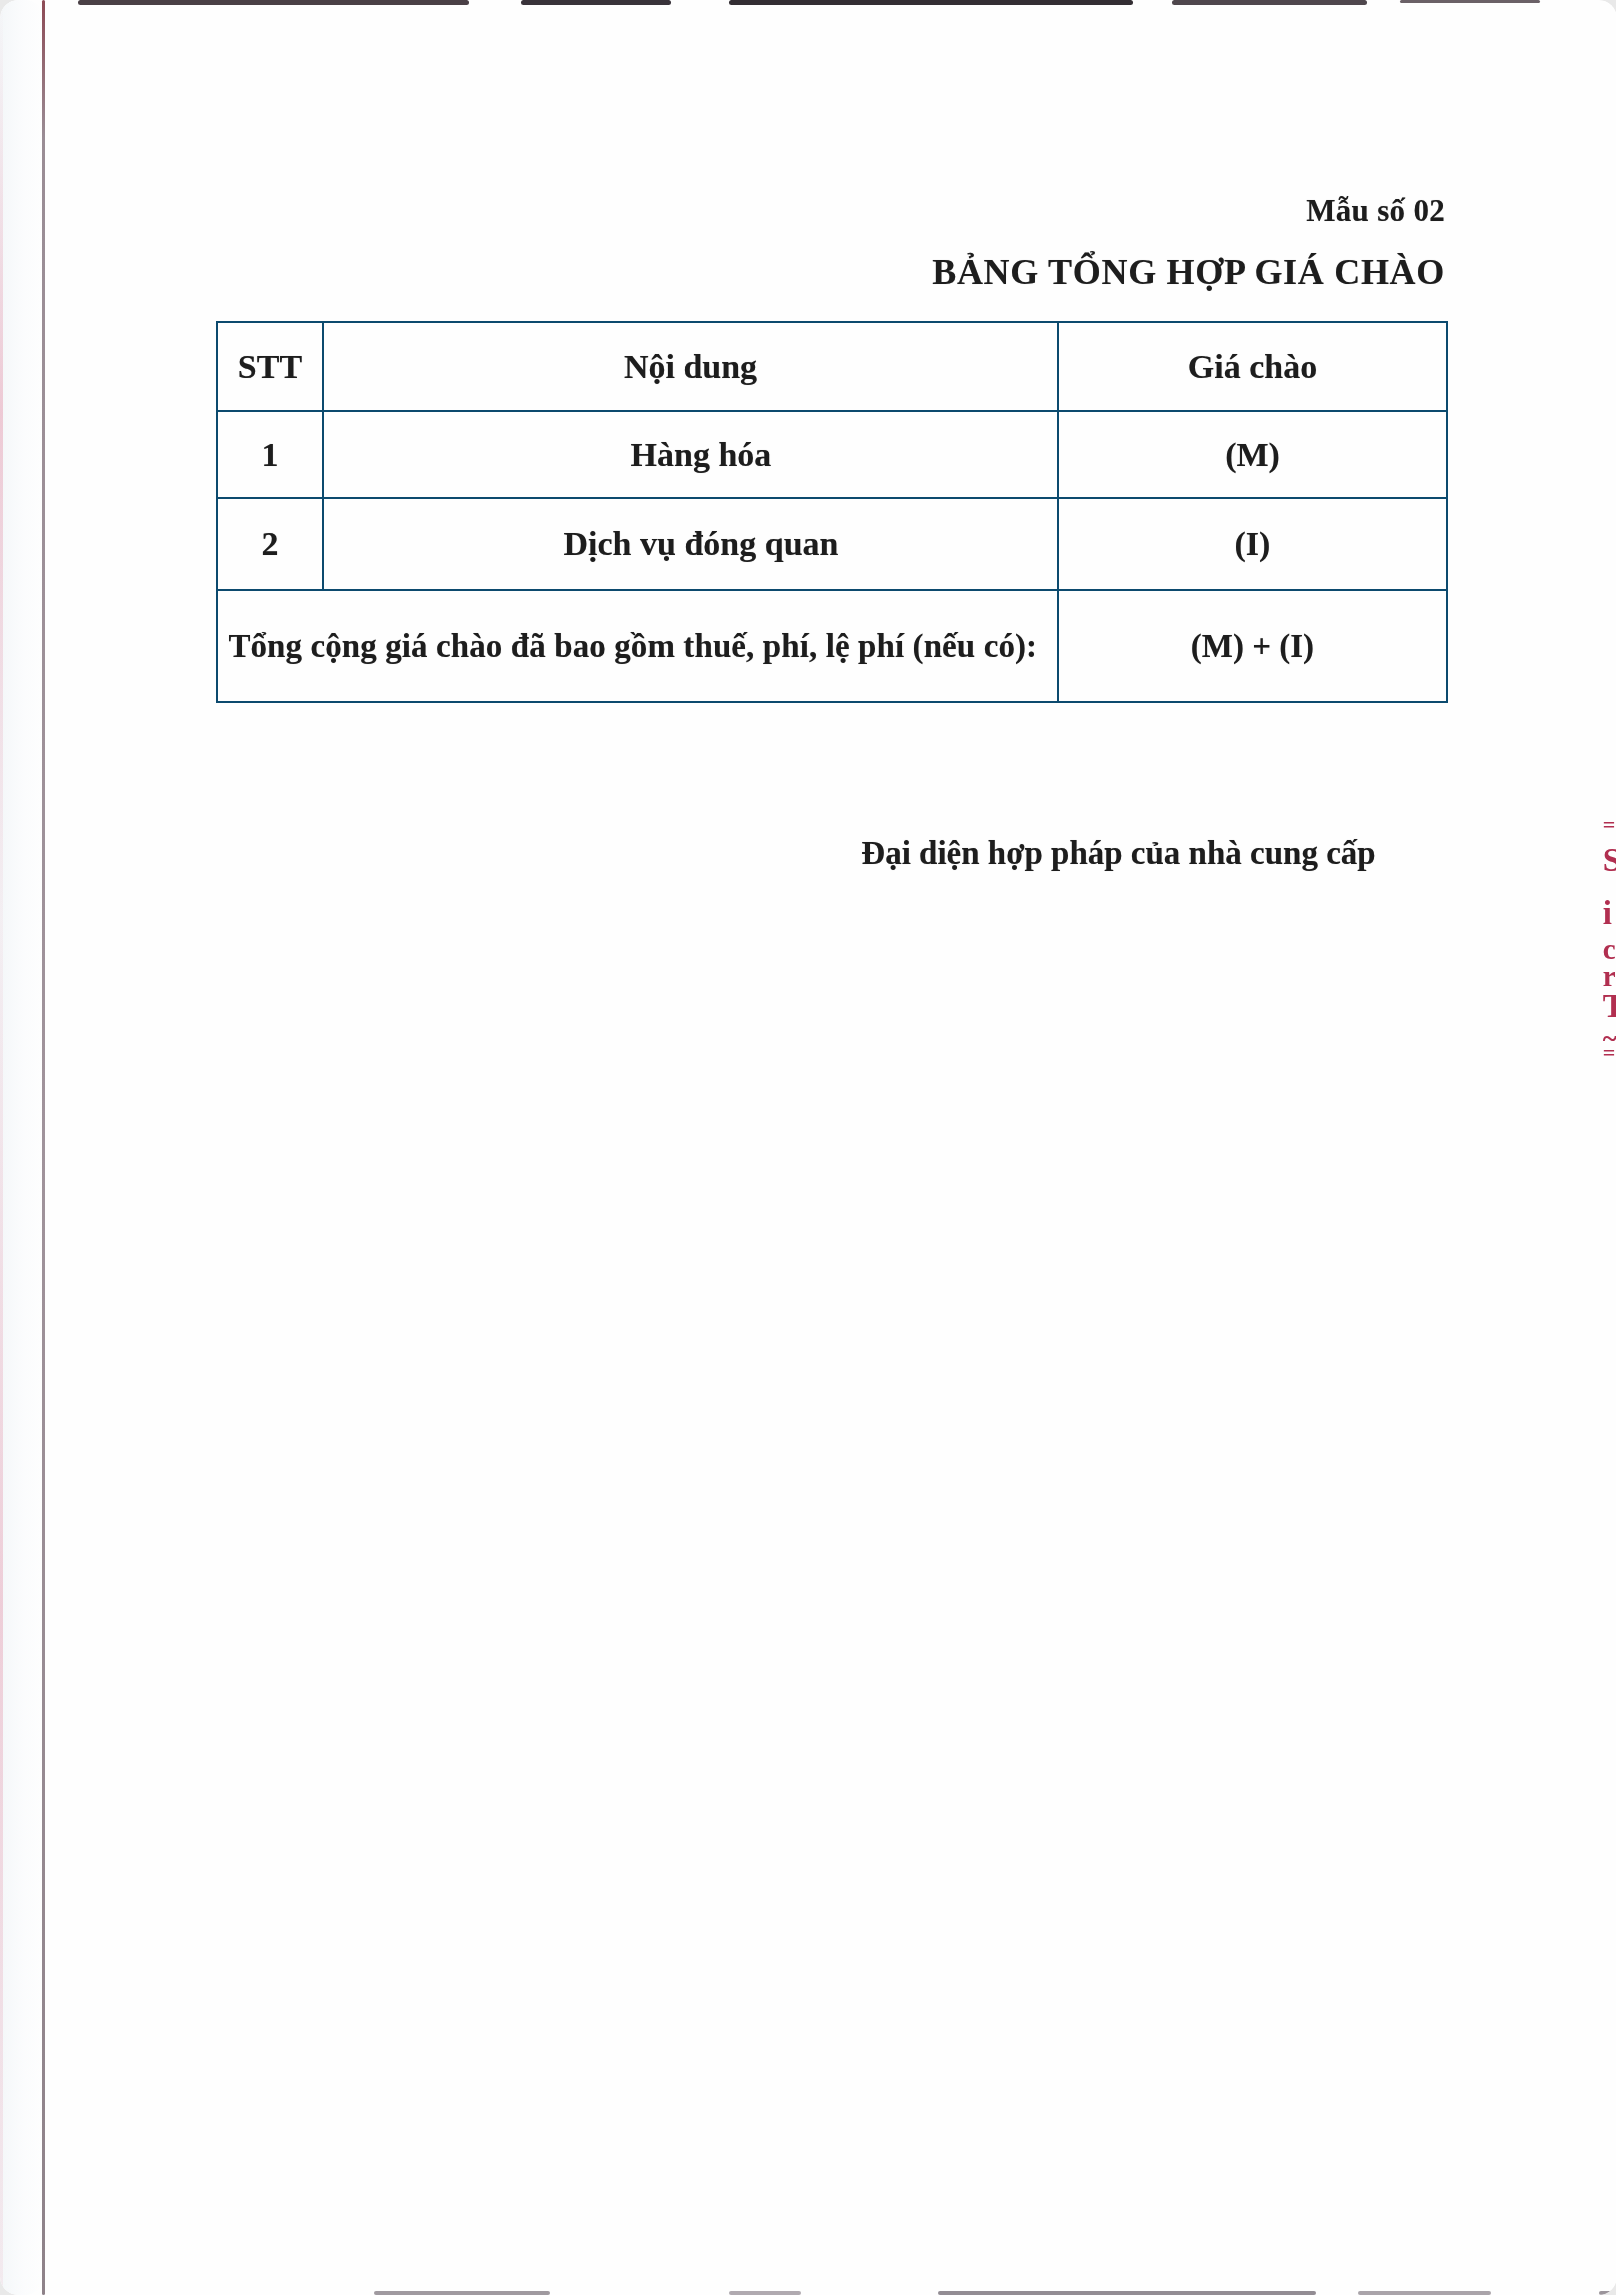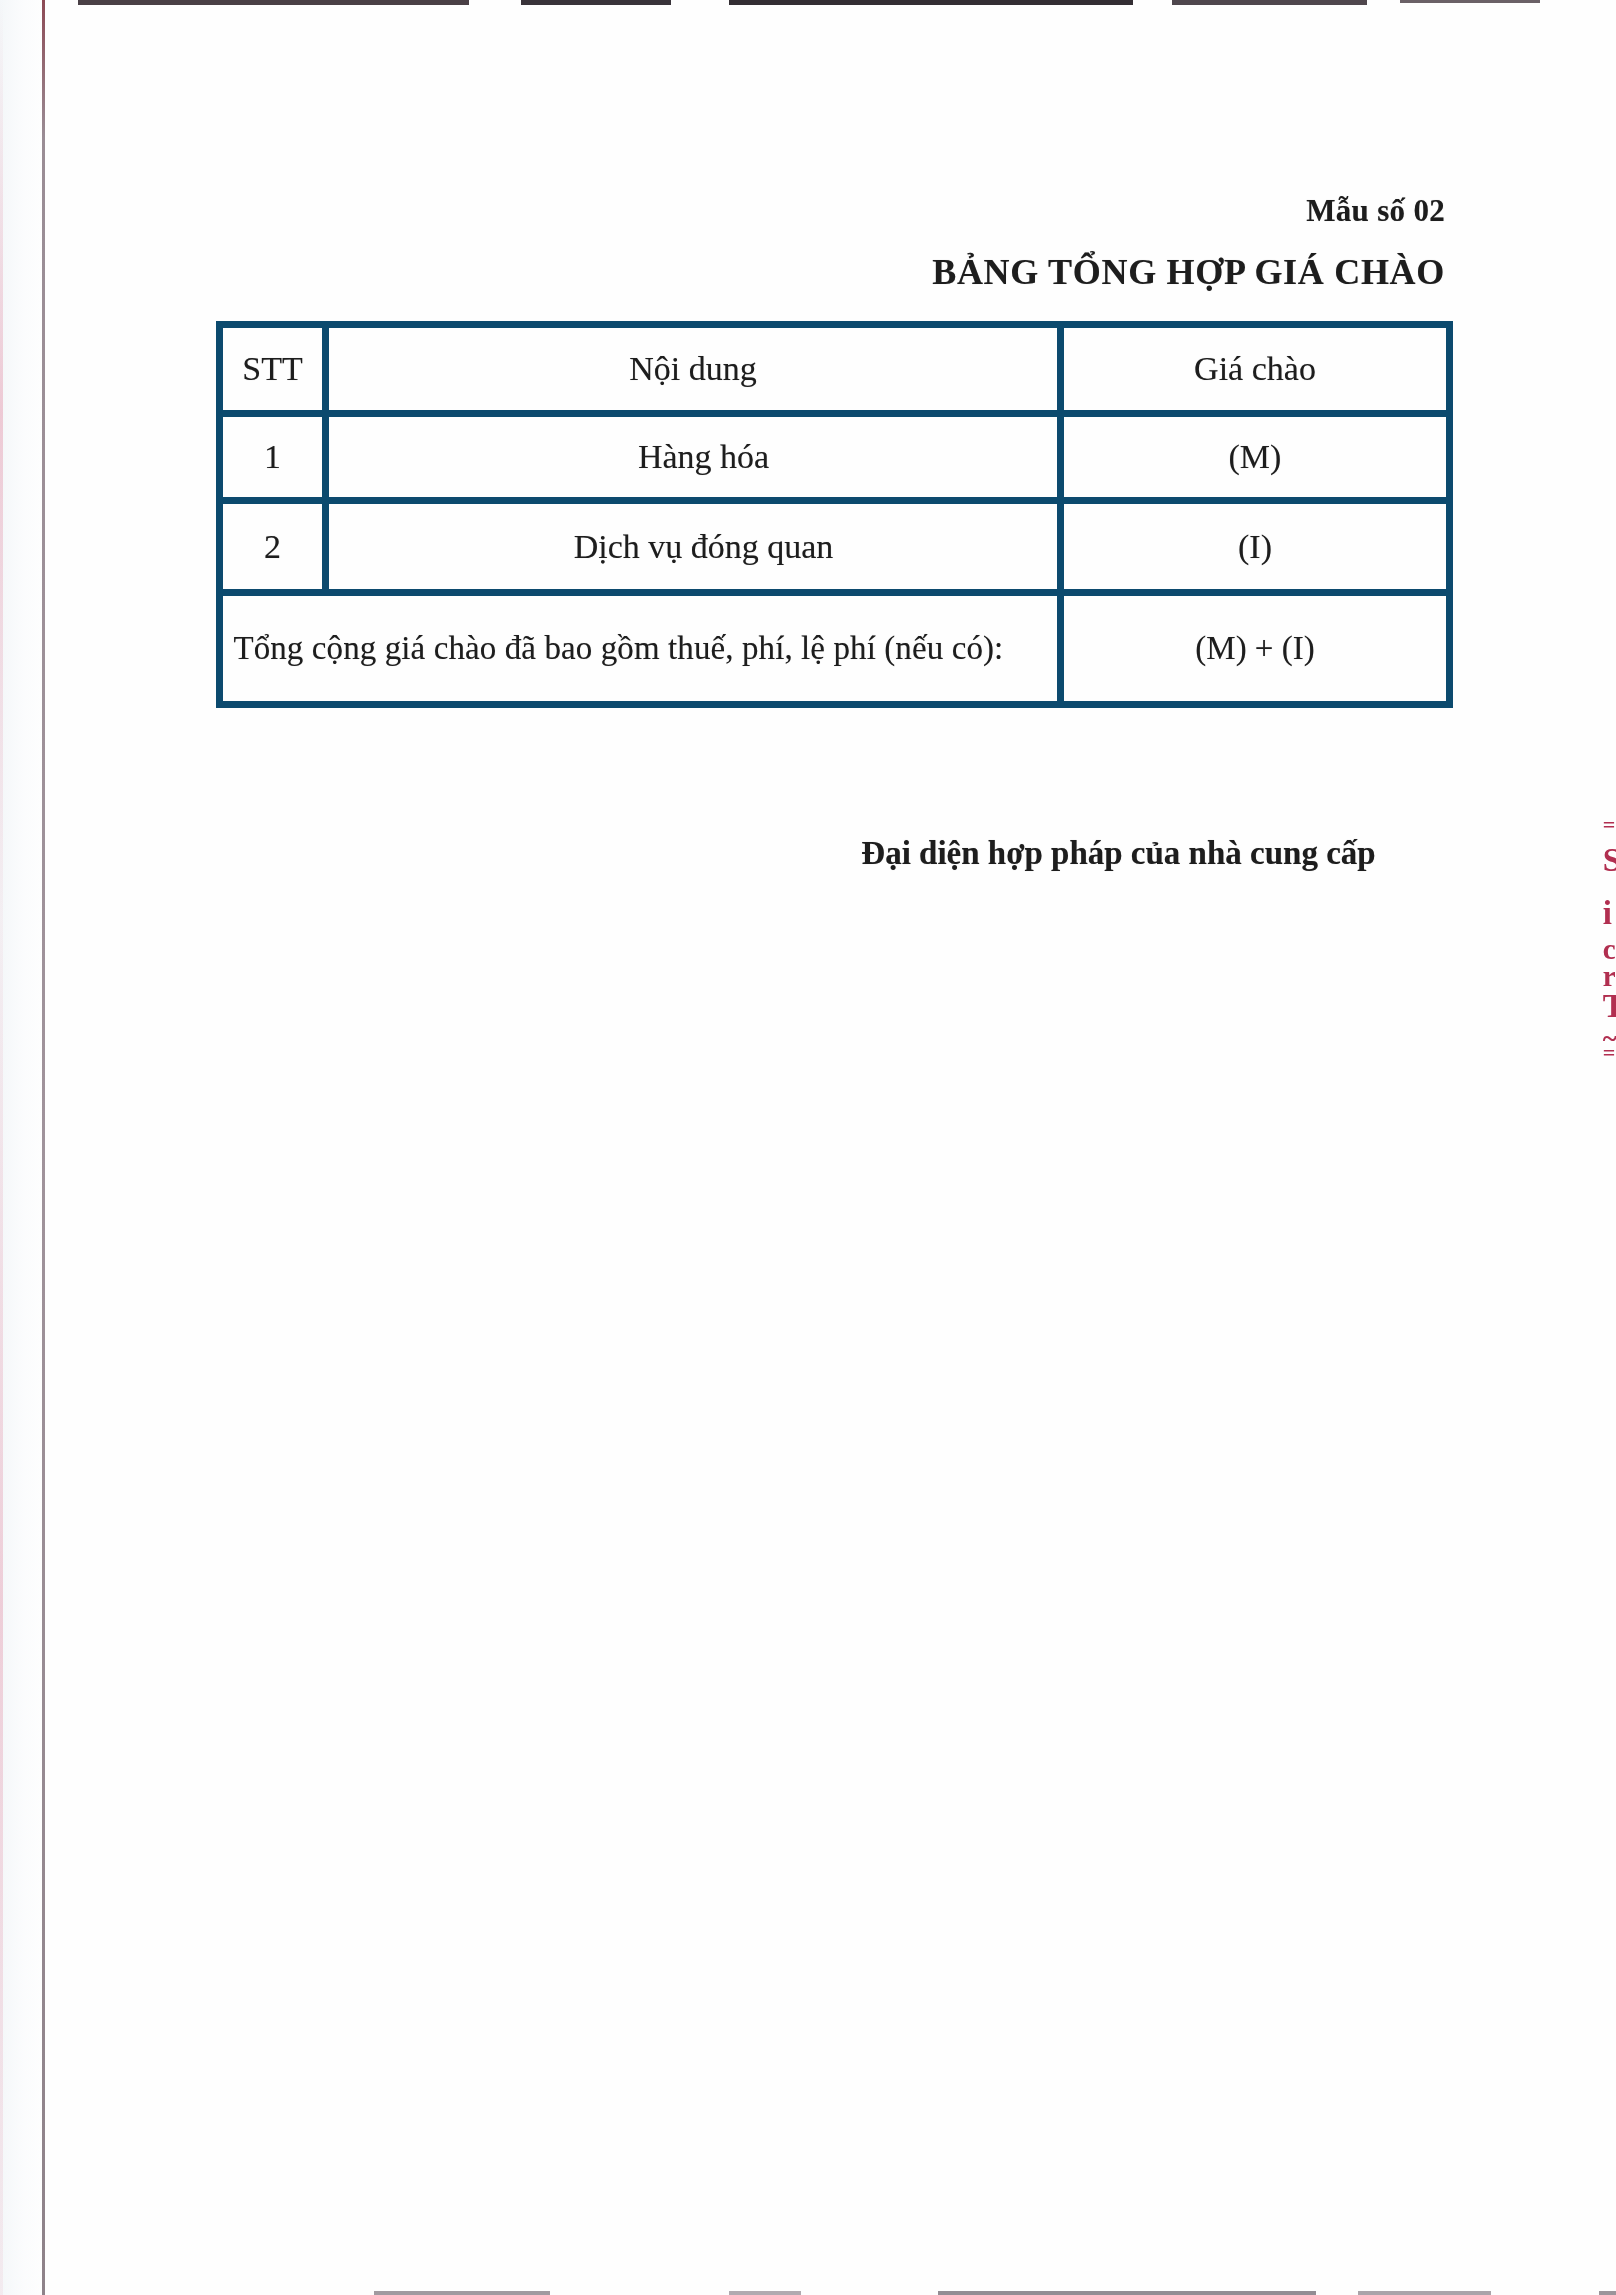--- a/index.html
+++ b/index.html
@@ -1,15 +1,15 @@
 <!DOCTYPE html>
 <html style="font-size:10.4px"><head>
 <meta charset="utf-8">
 <style>
-  * { margin:0; padding:0; box-sizing:border-box; }
+  * { margin:0; padding:0; box-sizing:border-box;border-radius:18px; }
   html,body { width:1617px; height:2295px; }
   body {
     background:#e9e9e9;
     font-family:"Liberation Serif","DejaVu Serif",serif;
     color:#1d1d1d;
   }
   .page {
     position:relative;
     width:1617px; height:2295px;
     background:#fefefe;
@@ -55,23 +55,23 @@
     text-align:right; font-weight:bold; font-size:36px; line-height:1.1;
     letter-spacing:0.7px;
   }
 
   table.offer {
     position:absolute; top:321px; left:216px; width:1229px;
     border-collapse:collapse; table-layout:fixed;
     font-size:34px;
   }
   table.offer td, table.offer th {
-    border:7px solid #0c4a6e;
+    border:2px solid #0c4a6e;
     vertical-align:middle;
-    font-weight:normal;
+    font-weight:bold;
   }
   table.offer tr.hdr       { height:89px; }
   table.offer tr.r1        { height:87px; }
   table.offer tr.r2        { height:92px; }
   table.offer tr.total     { height:112px; }
   table.offer tr.note      { height:88px; }
   th.h { font-weight:bold; text-align:center; }
   td.c-stt { text-align:center; }
   td.c-nd  { text-align:center; padding-left:21px;margin-top:20px; }
   td.c-gc  { text-align:center; }

